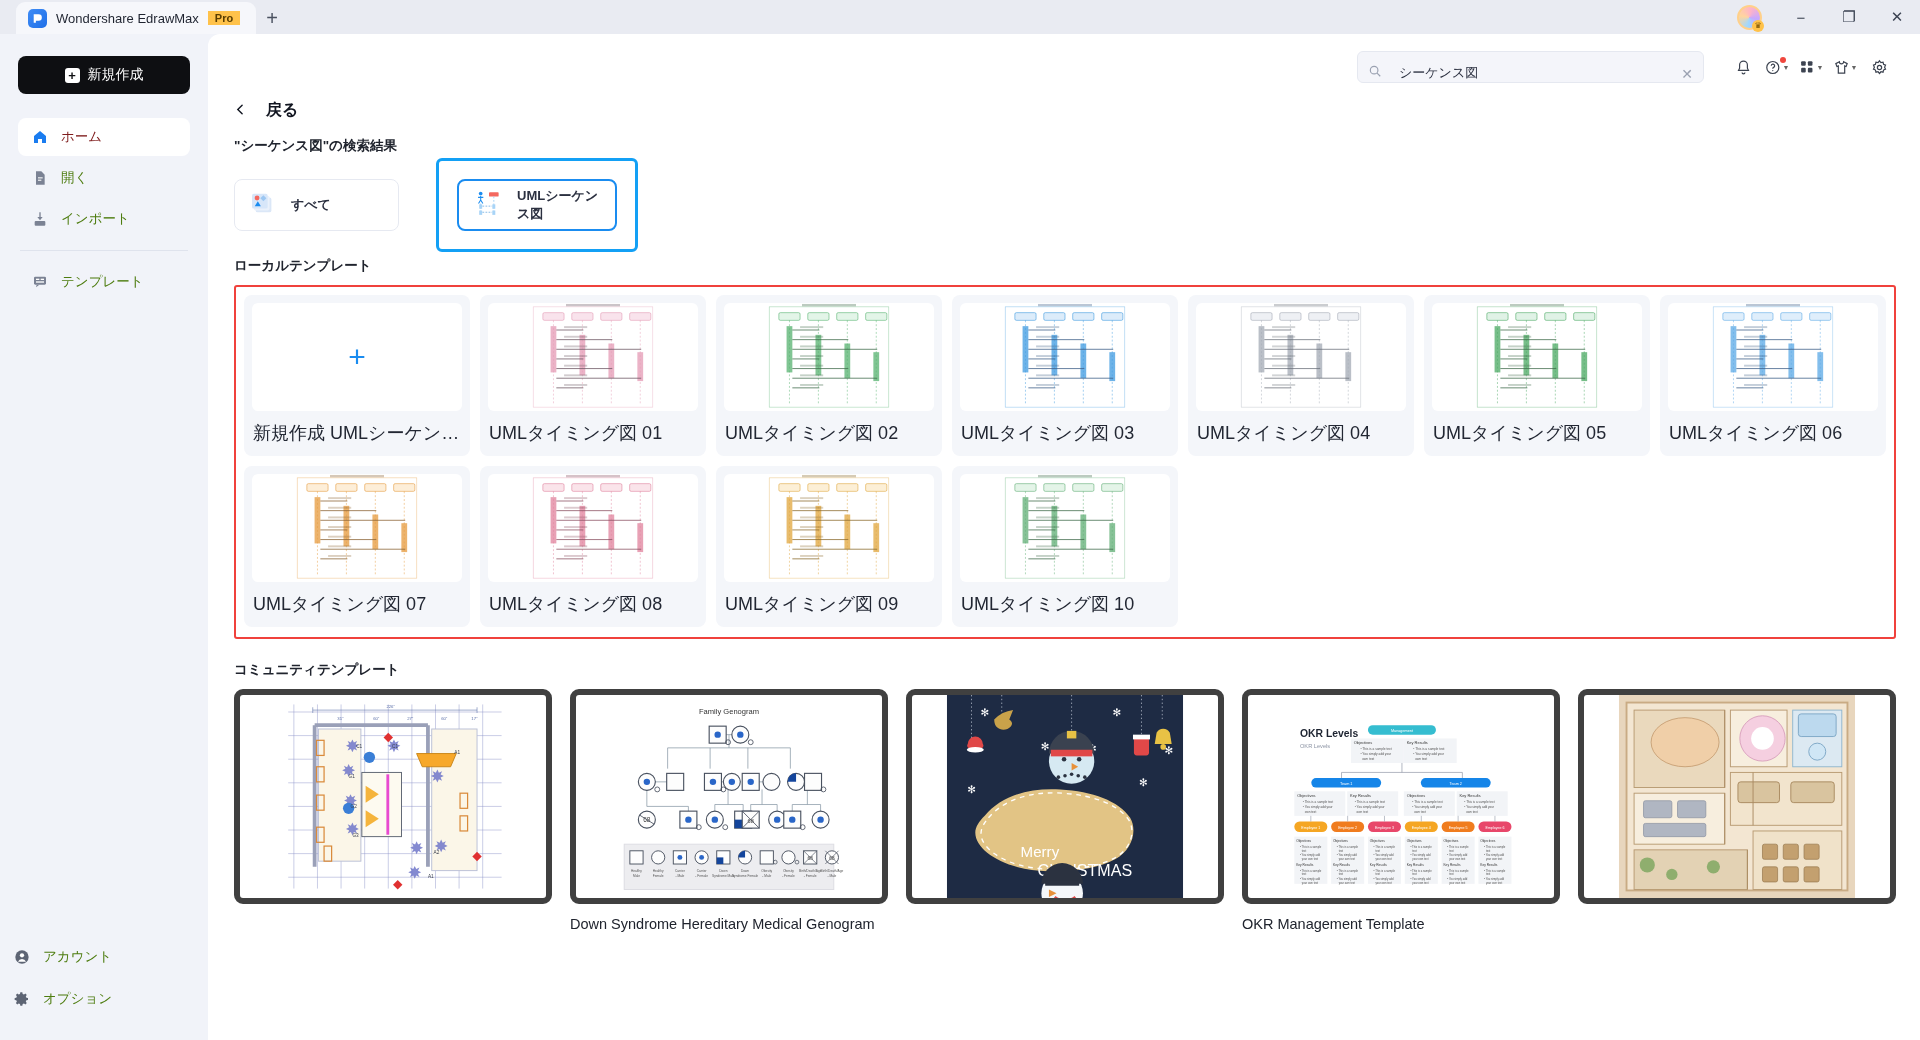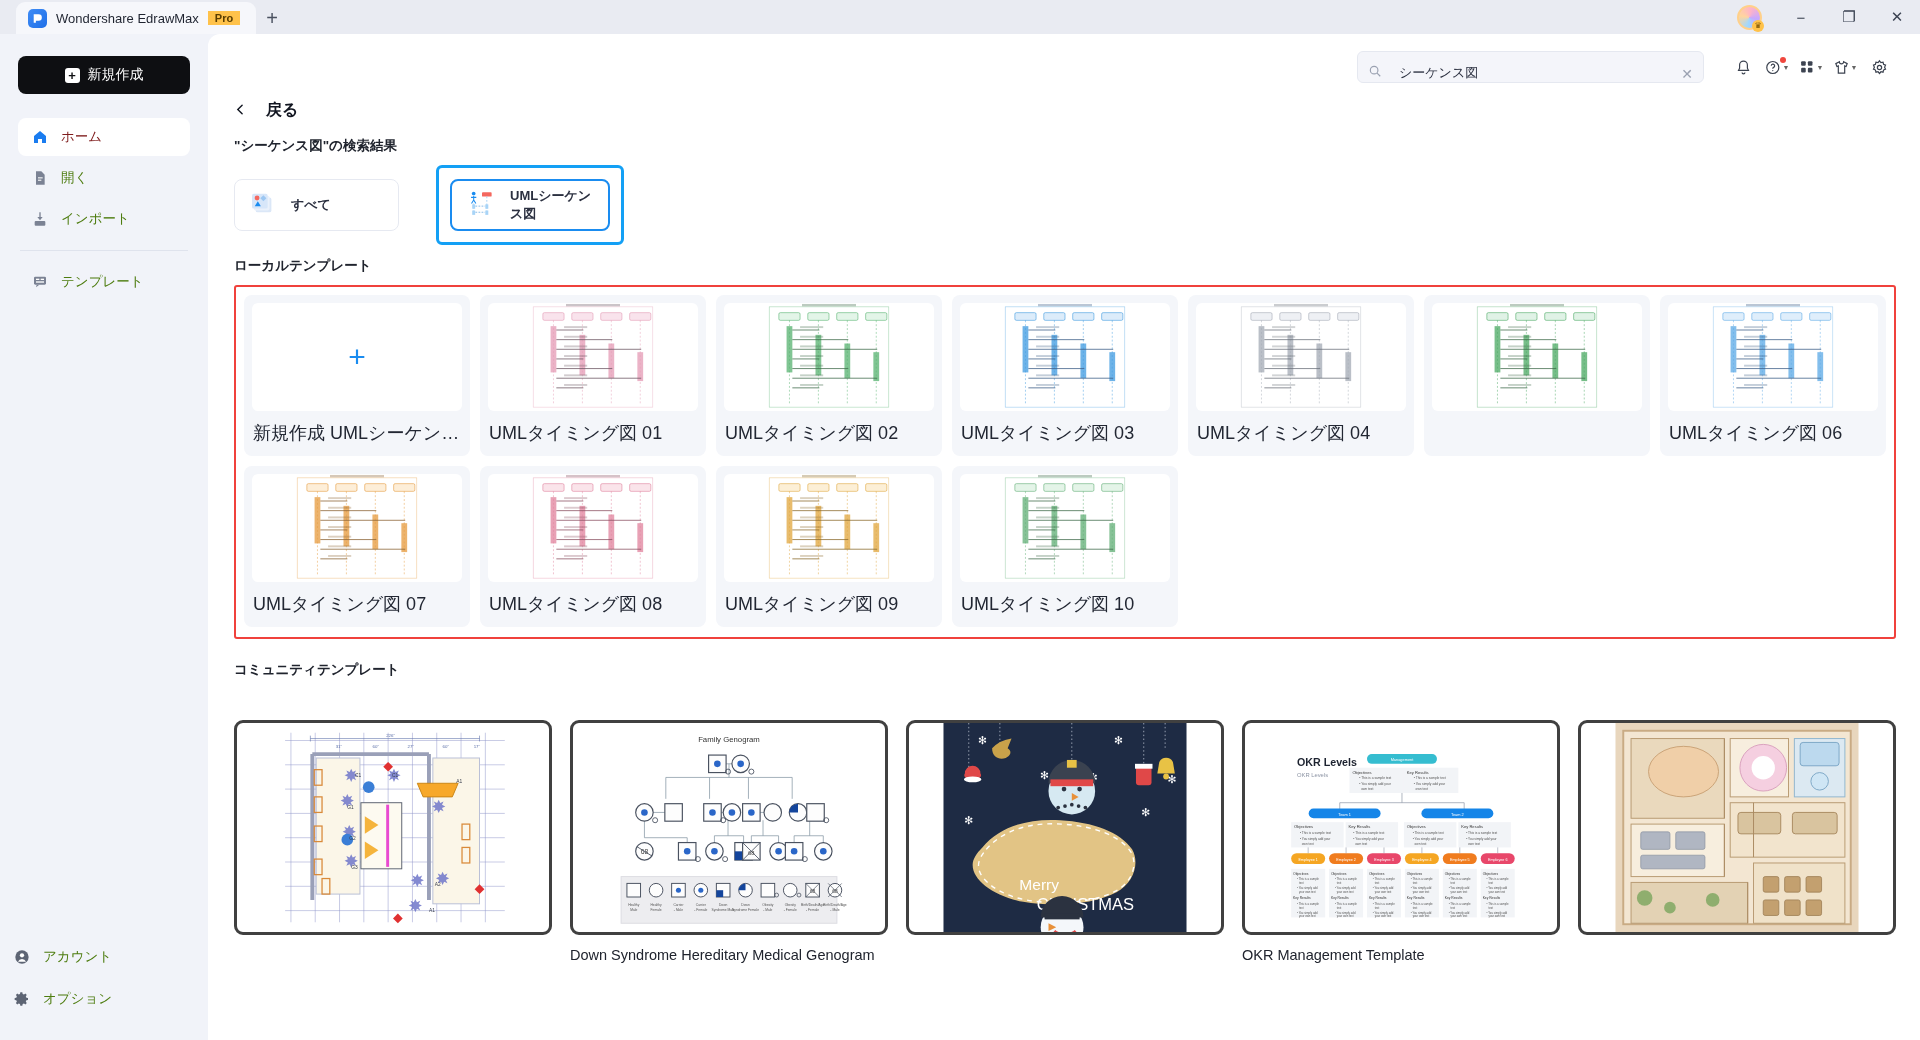--- a/index.html
+++ b/index.html
@@ -146,21 +146,21 @@
 
   .cat-row { display: flex; gap: 8px; align-items: center; height: 72px; font-weight: bold; }
   .cat-card {
     width: 165px; height: 52px; border: 1px solid #e6e9f1;
     border-radius: 8px; background: #fff;
     display: flex; align-items: center; gap: 14px; padding: 0 16px;
     cursor: pointer; font-size: 13px; color: #2b3040;
   }
   .cat-outline {
     border: 3px solid #13a0f5; border-radius: 6px;
-    padding: 11px; margin-left: 29px;
+    padding: 18px; margin-left: 29px;
   }
   .cat-card.sel { border: 2px solid #1a8cf0; width: 160px; }
 
   .sec-title { font-size: 13.5px; color: #20242e; font-weight: bold; margin: 16px 0 10px 0; }
 
   .local-box {
     border: 2px solid #f0413c; border-radius: 3px;
     padding: 8px 8px 10px 8px;
     background: #fff;
   }
@@ -187,22 +187,22 @@
     overflow: hidden; text-overflow: ellipsis;
   }
 
   
   .cgrid {
     display: grid; grid-template-columns: repeat(5, 1fr); gap: 18px;
     margin-top: 4px;
   }
   .ccard { cursor: pointer; }
   .cthumb {
-    height: 215px; border: 3px solid #404040; border-radius: 9px;
-    overflow: hidden; background: #fff; margin-top: 31px;
+    height: 215px; border: 6px solid #404040; border-radius: 9px;
+    overflow: hidden; background: #fff;
   }
   .cthumb svg { width: 100%; height: 100%; display: block; }
   .clabel {
     font-size: 14.5px; color: #20242e; margin-top: 11px;
     line-height: 1.35;
   }
 </style>
 </head>
 <body>
 
@@ -575,20 +575,21 @@
                   <line x1="42" y1="58" x2="70" y2="58" stroke="#3f6b4a" stroke-width="0.8"></line>
                   <rect x="50" y="54" width="24" height="2" fill="#3f6b4a" opacity="0.3"></rect>
                   <line x1="42" y1="68" x2="100" y2="68" stroke="#3f6b4a" stroke-width="0.8"></line>
                   <rect x="50" y="64" width="24" height="2" fill="#3f6b4a" opacity="0.3"></rect>
                   <line x1="42" y1="78" x2="130" y2="78" stroke="#3f6b4a" stroke-width="0.8"></line>
                   <rect x="50" y="74" width="24" height="2" fill="#3f6b4a" opacity="0.3"></rect>
                   <line x1="42" y1="88" x2="70" y2="88" stroke="#3f6b4a" stroke-width="0.8"></line>
                   <rect x="50" y="84" width="24" height="2" fill="#3f6b4a" opacity="0.3"></rect>
                 </svg>
               </div>
+              <div class="tlabel">UMLタイミング図 05</div>
             </div>
             <div class="tcard">
               <div class="tthumb">
                 <svg viewBox="0 0 160 112" preserveAspectRatio="xMidYMid meet">
                   <rect x="18" y="4" width="124" height="104" fill="none" stroke="#5aa8e6" stroke-width="0.6" opacity="0.55"></rect>
                   <rect x="52" y="1" width="56" height="2.4" fill="#3a5d86" opacity="0.35"></rect>
                   <rect x="28" y="10" width="22" height="8" rx="1.5" fill="#dfeefb" stroke="#5aa8e6" stroke-width="0.6"></rect>
                   <line x1="39" y1="18" x2="39" y2="104" stroke="#5aa8e6" stroke-width="0.5" stroke-dasharray="2 2"></line>
                   <rect x="36" y="24" width="6" height="48" fill="#5aa8e6" opacity="0.75"></rect>
                   <rect x="58" y="10" width="22" height="8" rx="1.5" fill="#dfeefb" stroke="#5aa8e6" stroke-width="0.6"></rect>

